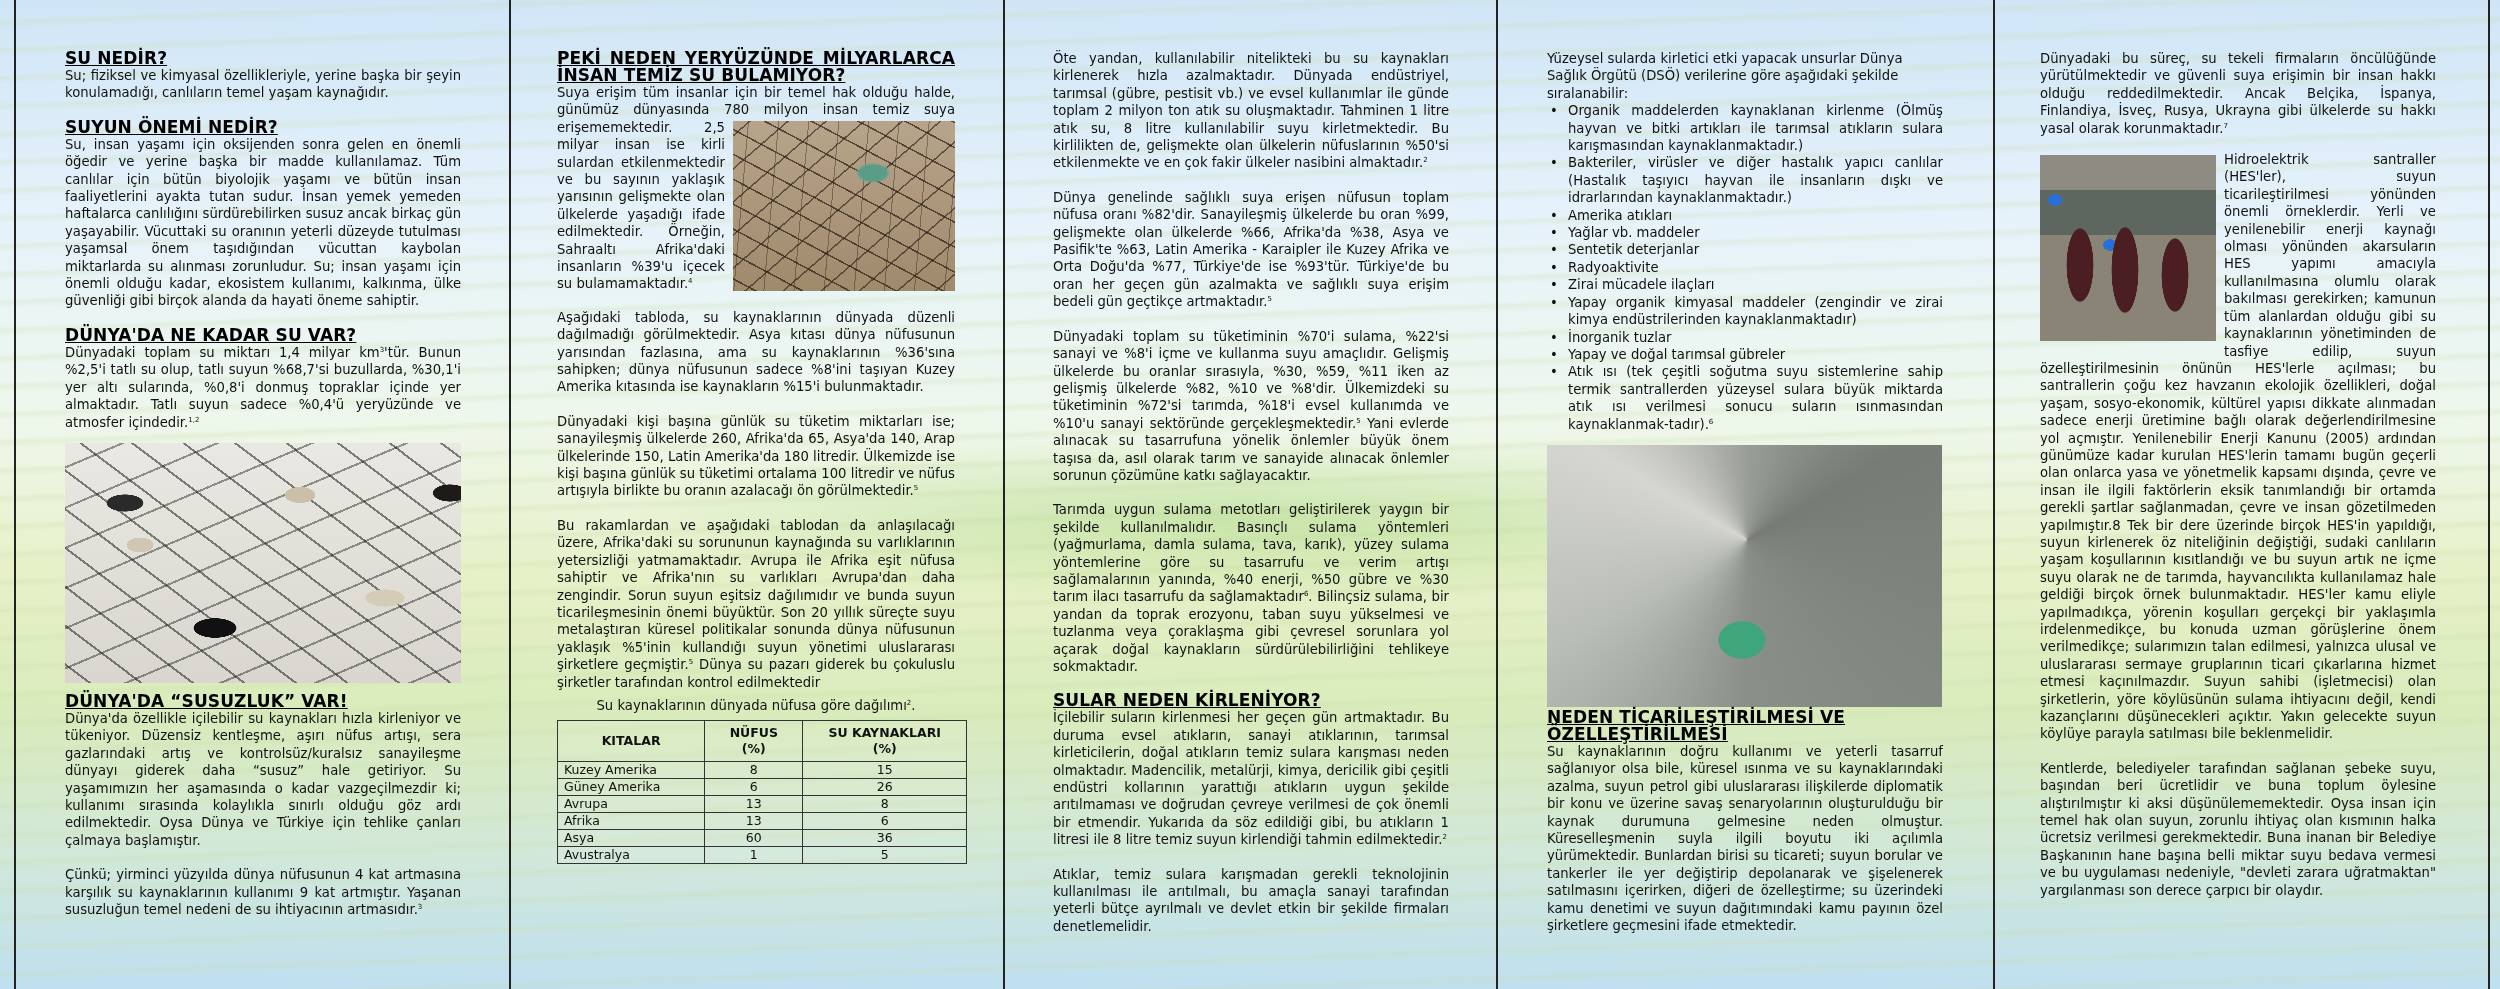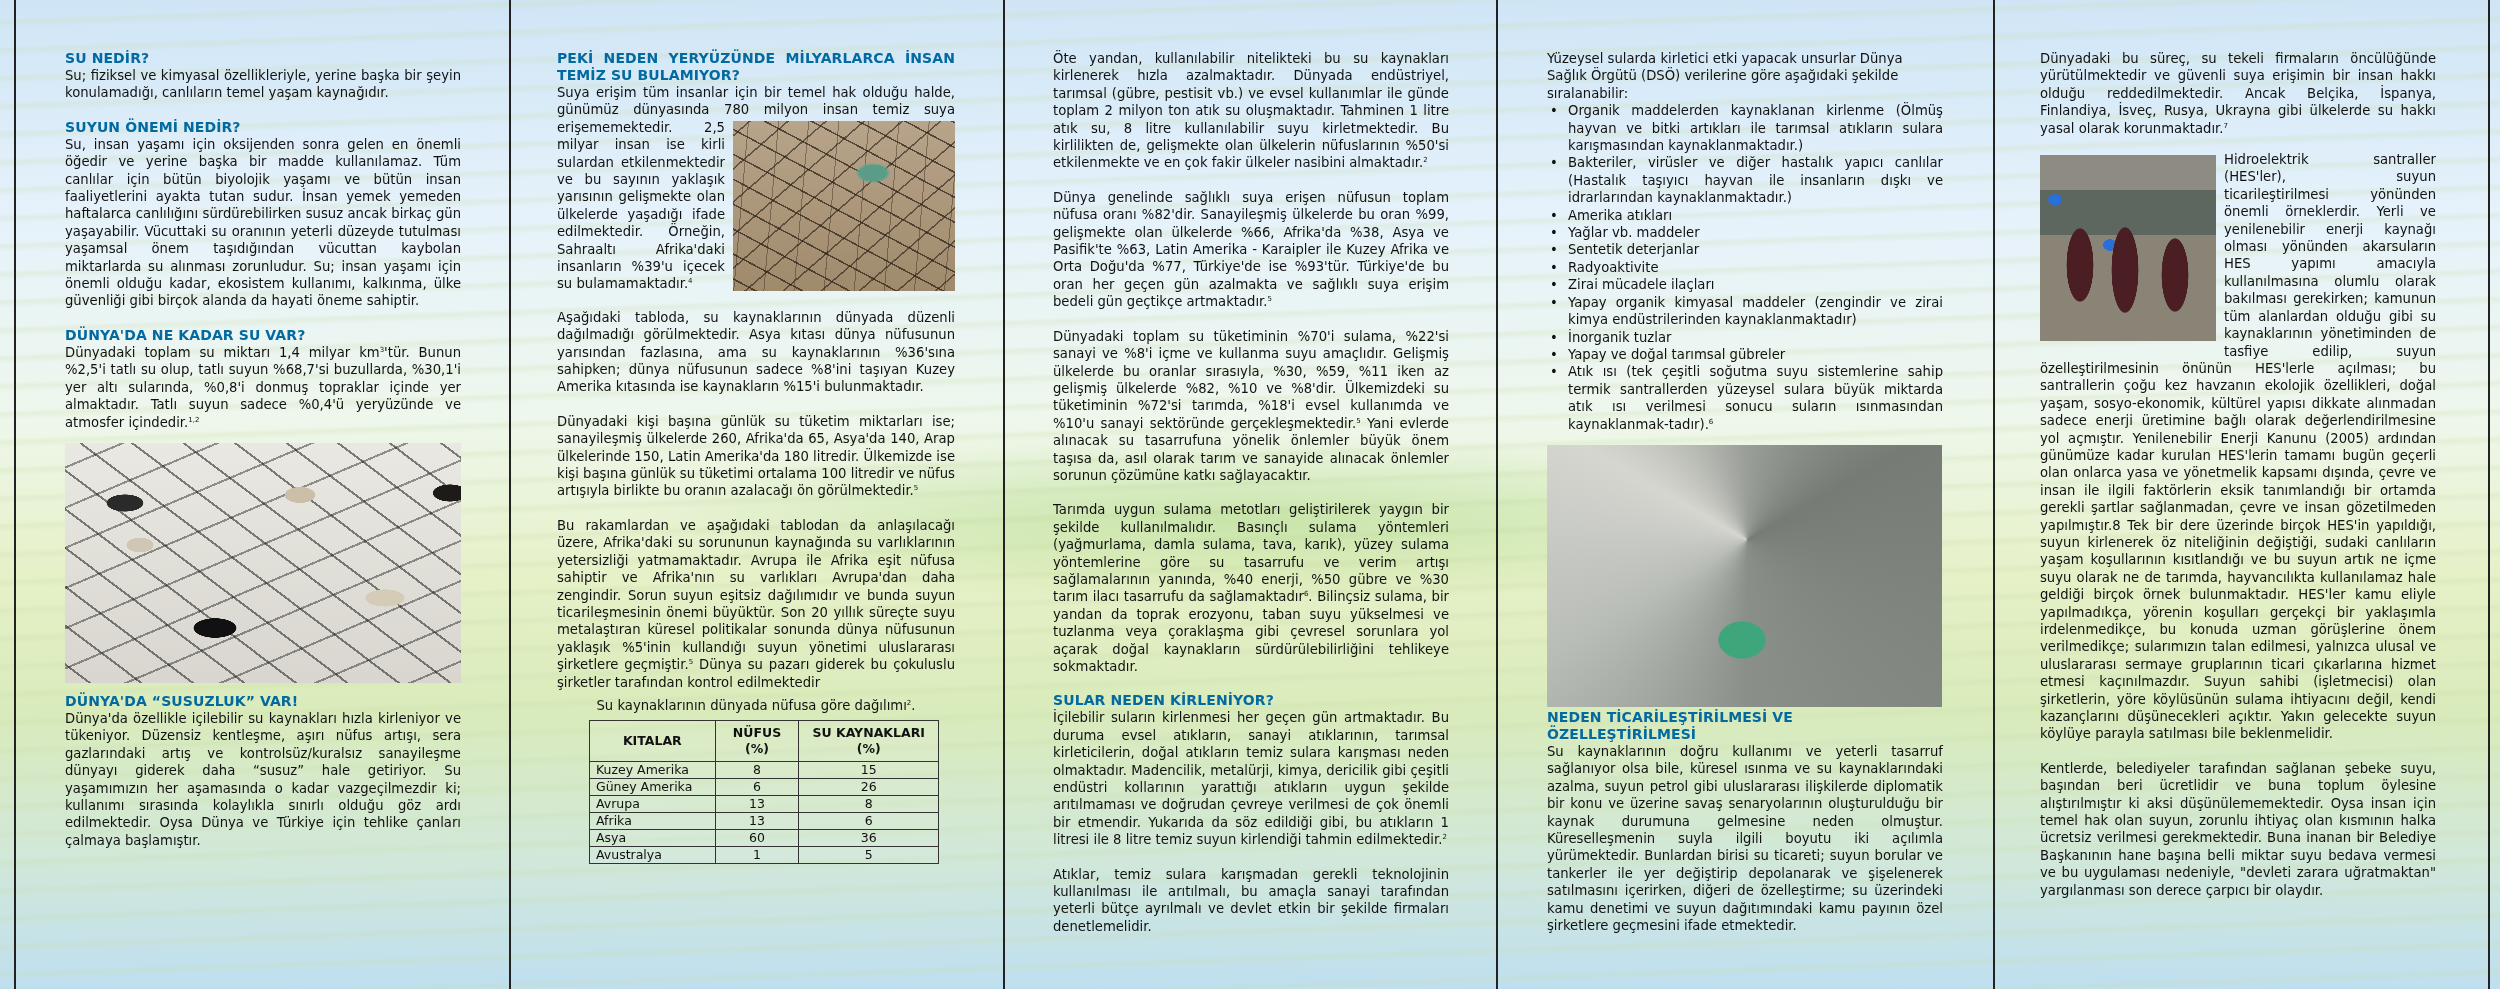--- a/index.html
+++ b/index.html
@@ -13,22 +13,22 @@
       repeating-linear-gradient(178deg, rgba(255,255,255,0.0) 0px, rgba(255,255,255,0.0) 18px, rgba(200,220,170,0.25) 22px, rgba(255,255,255,0.0) 28px),
       linear-gradient(180deg, #cfe5f6 0%, #e6f2fb 22%, #eef7ec 42%, #e6f1c8 58%, #d9ebbb 72%, #d2e8d8 86%, #bfdff0 100%);
   }
   .panel {
     position: absolute; top: 0; height: 989px;
     border-right: 2px solid #222;
   }
   .panel.first { border-left: 2px solid #222; }
   .col { position: absolute; font-size: 13.2px; line-height: 17.4px; text-align: justify; }
   .h {
-    color: #0369a1; font-weight: bold; font-size: 14px; line-height: 17px;
-    text-align: left; letter-spacing: 0.1px;
+    color: #000000; font-weight: bold; font-size: 17px; line-height: 17px;
+    text-align: left; letter-spacing: 0.1px; text-decoration: underline;
   }
   .h.wide { text-align: justify; text-align-last: left; }
   p { margin: 0; }
   .gap { height: 17px; }
   sup { font-size: 7px; vertical-align: super; line-height: 0; }
   .photo { border: none; display: block; }
   .float-right { float: right; margin: 2px 0 4px 8px; }
   .float-left { float: left; margin: 4px 8px 4px 0; }
   table.data { border-collapse: collapse; font-size: 12.5px; margin: 6px auto 0 auto; background: rgba(255,255,255,0.08); }
   table.data th, table.data td { border: 1.5px solid #333; padding: 0 6px; line-height: 16px; }
@@ -93,38 +93,39 @@
   <div class="h">SUYUN ÖNEMİ NEDİR?</div>
   <p>Su, insan yaşamı için oksijenden sonra gelen en önemli öğedir ve yerine başka bir madde kullanılamaz. Tüm canlılar için bütün biyolojik yaşamı ve bütün insan faaliyetlerini ayakta tutan sudur. İnsan yemek yemeden haftalarca canlılığını sürdürebilirken susuz ancak birkaç gün yaşayabilir. Vücuttaki su oranının yeterli düzeyde tutulması yaşamsal önem taşıdığından vücuttan kaybolan miktarlarda su alınması zorunludur. Su; insan yaşamı için önemli olduğu kadar, ekosistem kullanımı,  kalkınma, ülke güvenliği gibi birçok alanda da hayati öneme sahiptir.</p>
   <div class="gap"></div>
   <div class="h">DÜNYA'DA NE KADAR SU VAR?</div>
   <p><span>Dünyadaki toplam su miktarı 1,4 milyar km</span><sup>3</sup><span>'tür. Bunun %2,5'i tatlı su olup, tatlı suyun %68,7'si buzullarda, %30,1'i yer altı sularında, %0,8'i donmuş topraklar içinde yer almaktadır. Tatlı suyun sadece %0,4'ü yeryüzünde ve atmosfer içindedir.</span><sup>1,2</sup></p>
   <div class="photo img-goats" style="width:396px; height:240px; margin-top:12px;"></div>
   <div style="height:10px;"></div>
   <div class="h">DÜNYA'DA “SUSUZLUK” VAR!</div>
   <p>Dünya'da özellikle içilebilir su kaynakları hızla kirleniyor ve tükeniyor. Düzensiz kentleşme, aşırı nüfus artışı, sera gazlarındaki artış ve kontrolsüz/kuralsız sanayileşme dünyayı giderek daha “susuz” hale getiriyor. Su yaşamımızın her aşamasında o kadar vazgeçilmezdir ki; kullanımı sırasında kolaylıkla sınırlı olduğu göz ardı edilmektedir. Oysa Dünya ve Türkiye için tehlike çanları çalmaya başlamıştır.</p>
   <div class="gap"></div>
+  <p><span>Çünkü; yirminci yüzyılda dünya nüfusunun 4 kat artmasına karşılık su kaynaklarının kullanımı 9 kat artmıştır.  Yaşanan susuzluğun temel nedeni de su ihtiyacının artmasıdır.</span><sup>3</sup></p>
 </div>
 
 <div class="col" style="left:557px; top:50px; width:398px;">
   <div class="h wide">PEKİ NEDEN YERYÜZÜNDE MİLYARLARCA İNSAN TEMİZ SU BULAMIYOR?</div>
   <p style="text-align-last: justify;">Suya erişim tüm insanlar için bir temel hak olduğu halde, günümüz dünyasında 780 milyon insan temiz suya</p>
   <div>
     <div class="photo img-cracks float-right" style="width:222px; height:170px;"></div>
     <p><span>erişememektedir. 2,5 milyar insan ise kirli sulardan etkilenmektedir ve bu sayının yaklaşık yarısının gelişmekte olan ülkelerde yaşadığı ifade edilmektedir. Örneğin, Sahraaltı Afrika'daki insanların %39'u içecek su bulamamaktadır.</span><sup>4</sup></p>
     <div style="clear:both;"></div>
   </div>
   <div class="gap" style="height:14px;"></div>
   <p>Aşağıdaki tabloda, su kaynaklarının dünyada düzenli dağılmadığı görülmektedir. Asya kıtası dünya nüfusunun yarısından fazlasına, ama su kaynaklarının %36'sına sahipken; dünya nüfusunun sadece %8'ini taşıyan Kuzey Amerika kıtasında ise kaynakların %15'i bulunmaktadır.</p>
   <div class="gap"></div>
   <p><span>Dünyadaki kişi başına günlük su tüketim miktarları ise; sanayileşmiş ülkelerde 260, Afrika'da 65, Asya'da 140, Arap ülkelerinde 150, Latin Amerika'da 180 litredir. Ülkemizde ise kişi başına günlük su tüketimi ortalama 100 litredir ve nüfus artışıyla birlikte bu oranın azalacağı ön görülmektedir.</span><sup>5</sup></p>
   <div class="gap"></div>
   <p><span>Bu rakamlardan ve aşağıdaki tablodan da anlaşılacağı üzere, Afrika'daki su sorununun kaynağında su varlıklarının yetersizliği yatmamaktadır. Avrupa ile Afrika eşit nüfusa sahiptir ve Afrika'nın su varlıkları Avrupa'dan daha zengindir. Sorun suyun eşitsiz dağılımıdır ve bunda suyun ticarileşmesinin önemi büyüktür. Son 20 yıllık süreçte suyu metalaştıran küresel politikalar sonunda dünya nüfusunun yaklaşık %5'inin kullandığı suyun yönetimi uluslararası şirketlere geçmiştir.</span><sup>5</sup><span> Dünya su pazarı giderek bu çokuluslu şirketler tarafından kontrol edilmektedir</span></p>
   <p class="caption" style="text-align:center;"><span>Su kaynaklarının dünyada nüfusa göre dağılımı</span><sup>2</sup><span>.</span></p>
-  <table class="data" style="width:350px;margin-left:32px;">
+  <table class="data" style="width:410px;">
     <thead>
       <tr>
         <th style="width:36%;"><span>KITALAR</span></th>
         <th style="width:24%;"><span>NÜFUS</span><br><span>(%)</span></th>
         <th><span>SU KAYNAKLARI</span><br><span>(%)</span></th>
       </tr>
     </thead>
     <tbody>
       <tr>
           <td>Kuzey Amerika</td>

